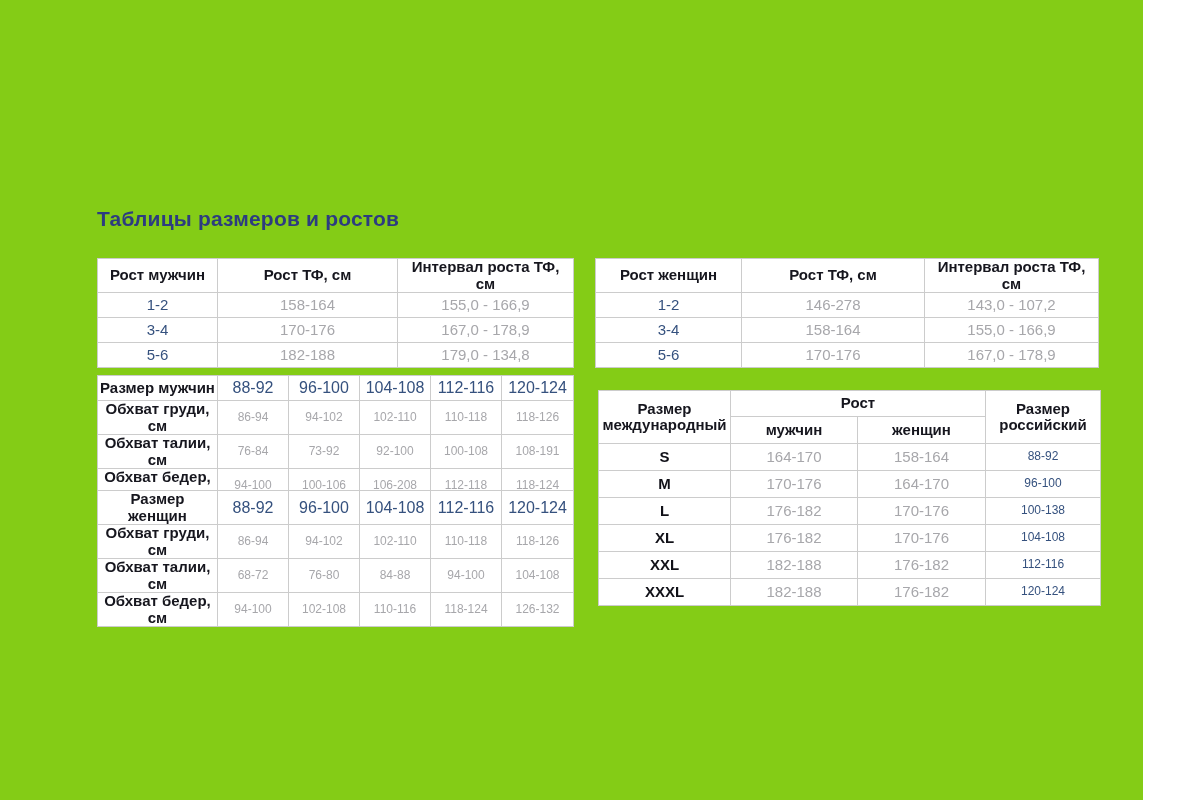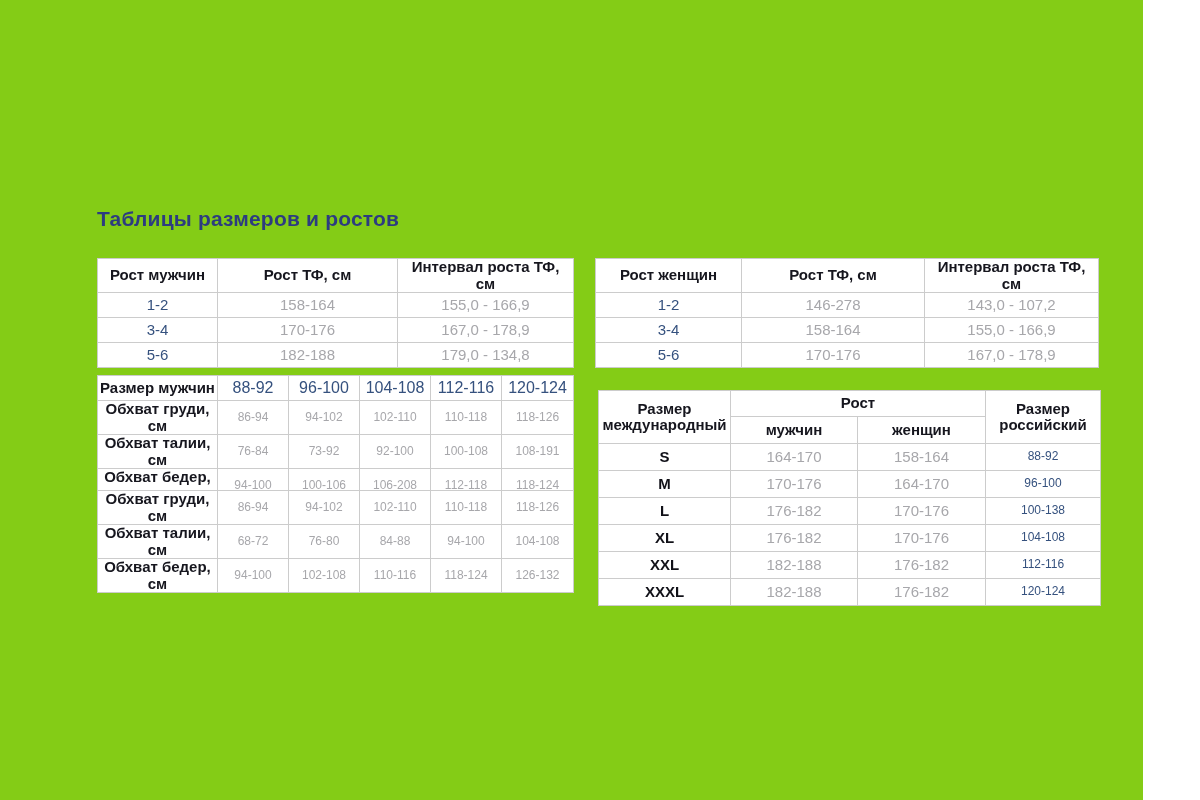--- a/index.html
+++ b/index.html
@@ -138,20 +138,28 @@
     <colgroup>
         <col style="width:120px">
         <col style="width:71px">
         <col style="width:71px">
         <col style="width:71px">
         <col style="width:71px">
         <col style="width:72px">
       </colgroup>
     <tbody>
       <tr class="h25">
+        <th class="rowlabel">Размер женщин</th>
+        <th class="size-num">88-92</th>
+        <th class="size-num">96-100</th>
+        <th class="size-num">104-108</th>
+        <th class="size-num">112-116</th>
+        <th class="size-num">120-124</th>
+      </tr>
+      <tr class="h25">
         <th class="rowlabel">Обхват груди, см</th>
         <td class="gray num">86-94</td>
         <td class="gray num">94-102</td>
         <td class="gray num">102-110</td>
         <td class="gray num">110-118</td>
         <td class="gray num">118-126</td>
       </tr>
       <tr class="h25">
         <th class="rowlabel">Обхват талии, см</th>
         <td class="gray num">68-72</td>

